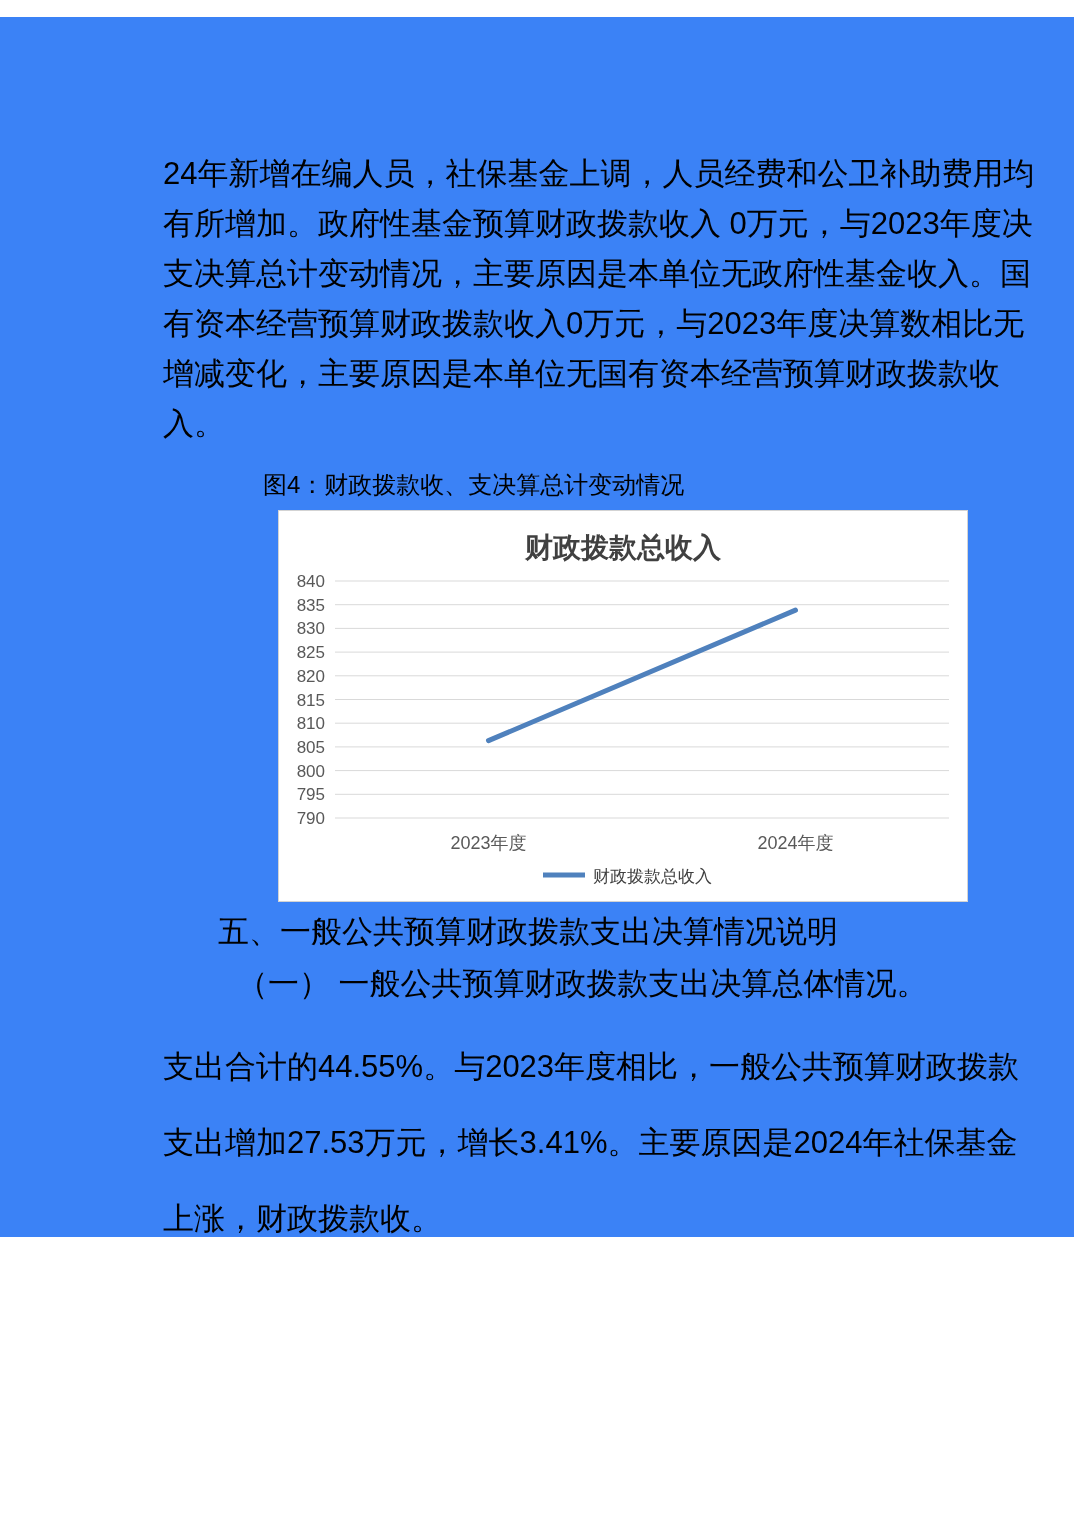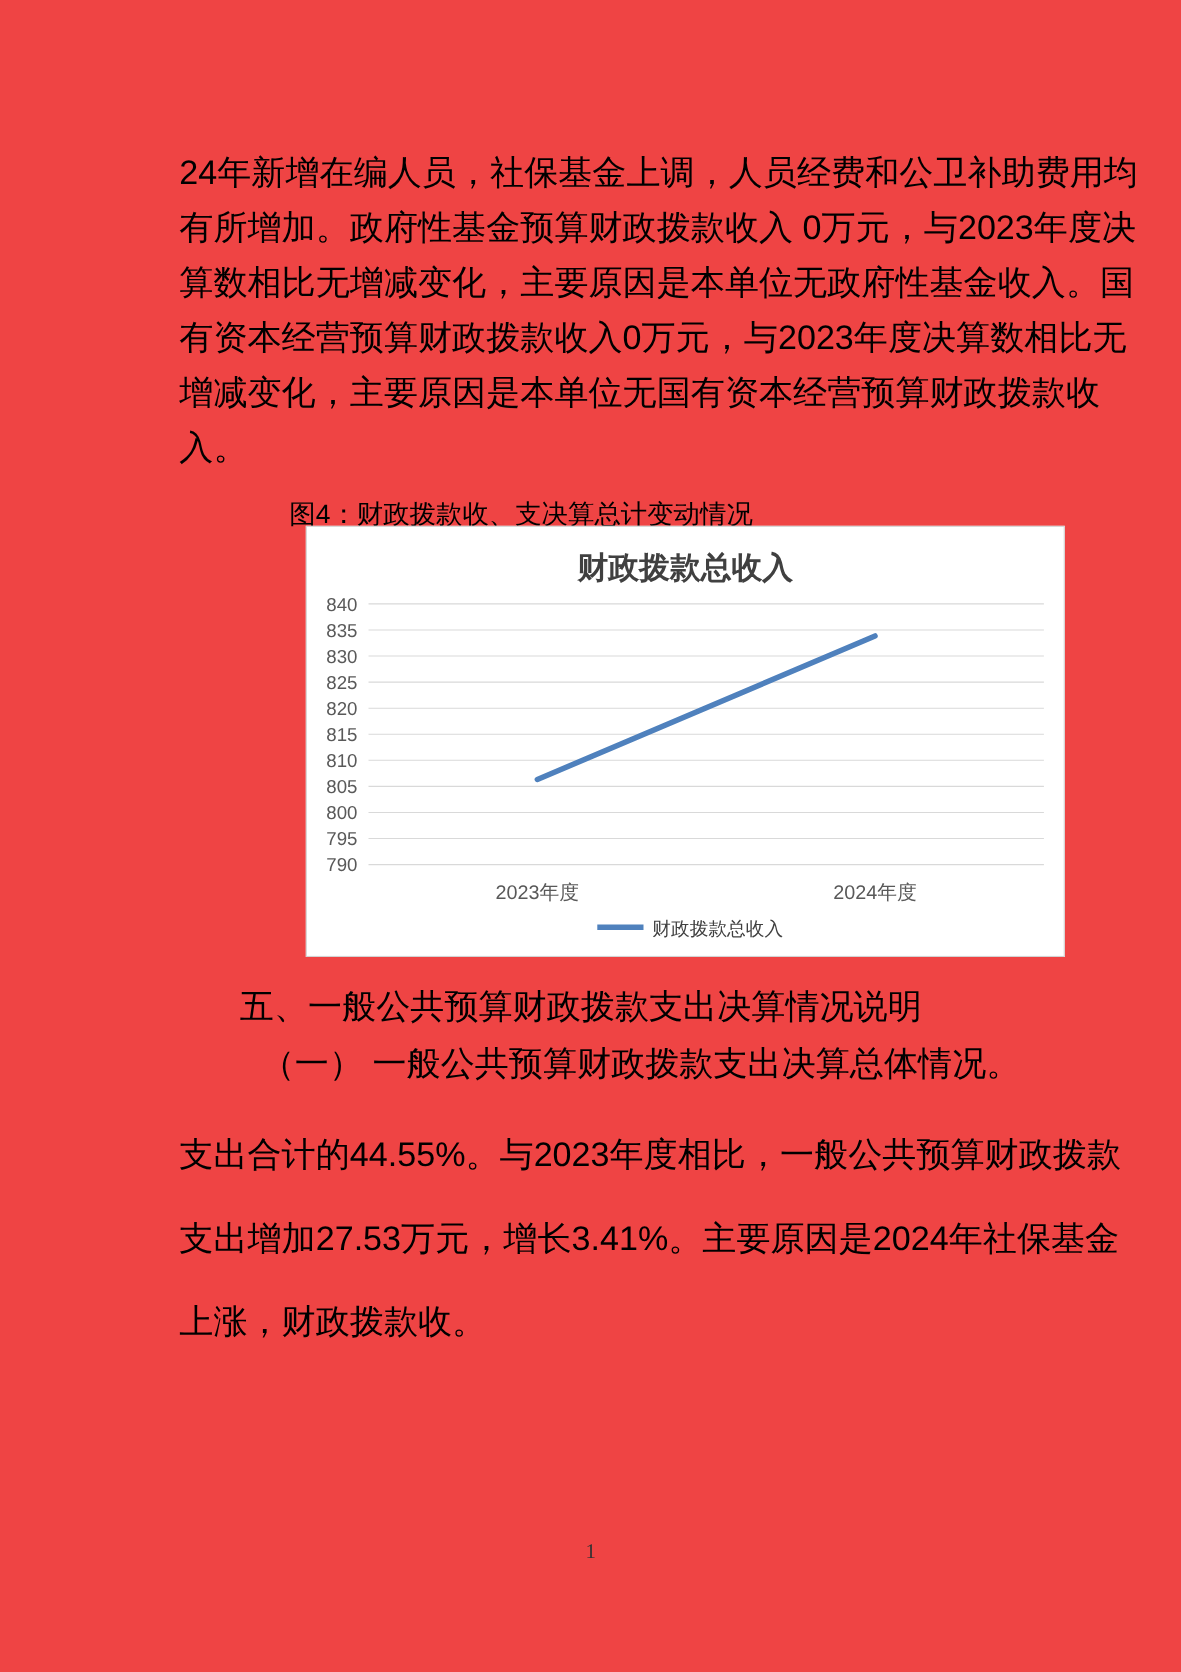--- a/index.html
+++ b/index.html
@@ -1,63 +1,64 @@
 <!DOCTYPE html>
 <html><head>
 <meta charset="utf-8">
 <style>
   html,body{margin:0;padding:0;background:#ffffff;}
   .page{
     position:relative;
-    width:1074px;height:1520px;
-    background:#ef4444;
+    width:1074px;height:1220px;
+    background:#3b82f6;
     font-family:"Liberation Sans","DejaVu Sans",sans-serif;
     color:#000000;
     overflow:hidden;
+    margin-top:17px;
   }
   .para{position:absolute;left:163px;width:815px;font-size:31px;color:#000;}
   .para .ln{white-space:nowrap;}
   .para1{top:132px;}
   .para1 .ln{line-height:50px;height:50px;}
   .para2{top:1012px;}
   .para2 .ln{line-height:76px;height:76px;}
   .para2 .ln.indent{padding-left:60px;}
   .caption{
     position:absolute;left:263px;top:450px;
     font-size:24px;line-height:36px;white-space:nowrap;color:#000;
   }
   .heading{
     position:absolute;font-size:31px;line-height:38px;white-space:nowrap;color:#000;
   }
   .h-sec5{left:218px;top:896px;}
   .h-sub1{left:237px;top:948px;}
   .h-sub2{left:237px;top:1346px;}
   .chart-box{
-    position:absolute;left:278px;top:478px;
+    position:absolute;left:278px;top:493px;
     width:690px;height:392px;
     background:#ffffff;
     border:1px solid #d3d3d3;
     box-sizing:border-box;
   }
   .chart-box svg{display:block;}
   .page-number{
     position:absolute;left:0;top:1400px;width:100%;
     text-align:center;font-size:19px;color:#333;
     font-family:"Liberation Serif","DejaVu Serif",serif;
   }
 </style>
 </head>
 <body>
 
 <div class="page">
 
   <div class="para para1">
     <div class="ln">24年新增在编人员，社保基金上调，人员经费和公卫补助费用均</div>
     <div class="ln">有所增加。政府性基金预算财政拨款收入 0万元，与2023年度决</div>
-    <div class="ln">算数相比无增减变化，主要原因是本单位无政府性基金收入。国</div>
+    <div class="ln">支决算总计变动情况，主要原因是本单位无政府性基金收入。国</div>
     <div class="ln">有资本经营预算财政拨款收入0万元，与2023年度决算数相比无</div>
     <div class="ln">增减变化，主要原因是本单位无国有资本经营预算财政拨款收</div>
     <div class="ln">入。</div>
   </div>
 
   <div class="caption">图4：财政拨款收、支决算总计变动情况</div>
 
   <div class="chart-box">
     <svg width="688" height="390" viewBox="0 0 688 390" xmlns="http://www.w3.org/2000/svg">
         <text x="344" y="46" text-anchor="middle" font-size="28" font-weight="bold" fill="#404040" font-family="&quot;Liberation Sans&quot;,&quot;DejaVu Sans&quot;,sans-serif">财政拨款总收入</text>

